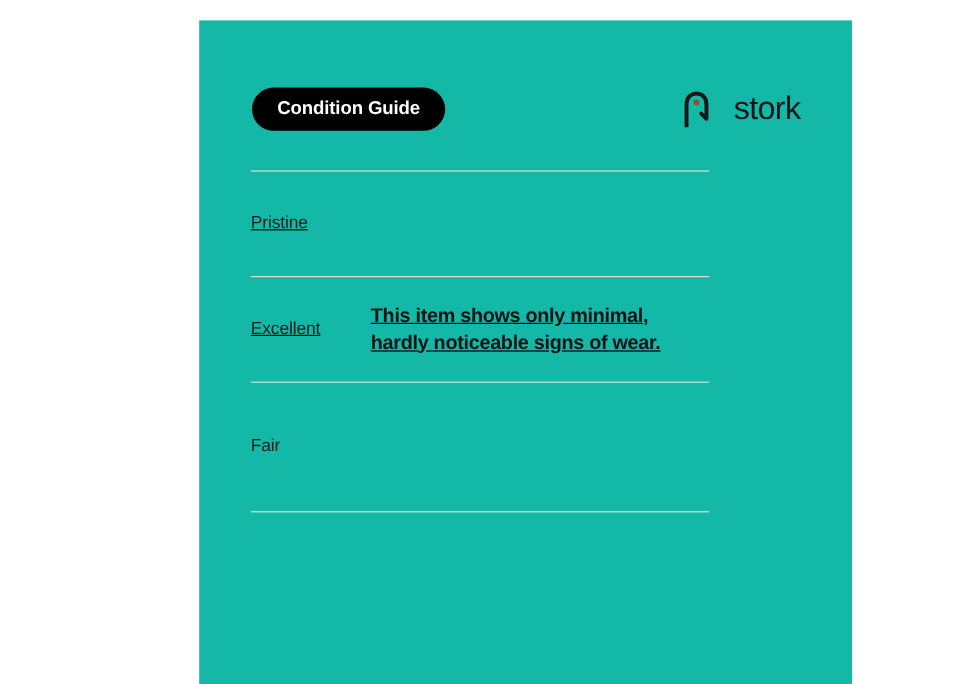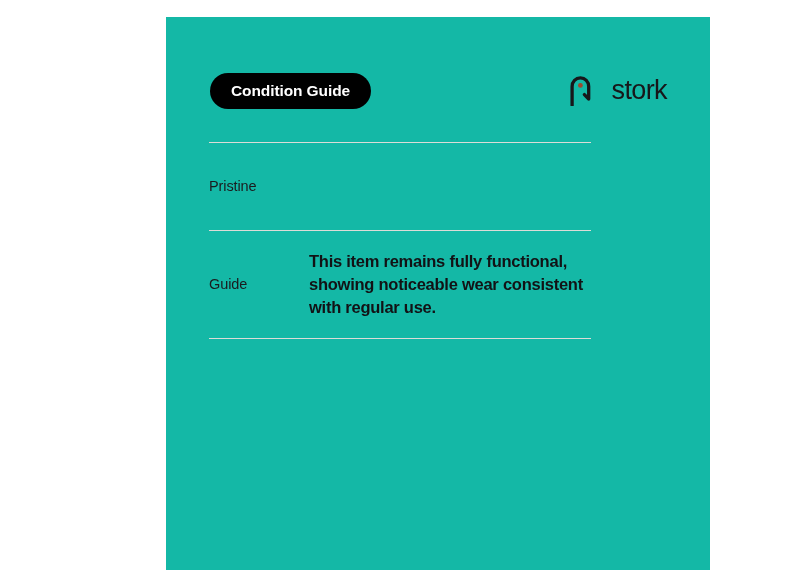--- a/index.html
+++ b/index.html
@@ -97,21 +97,21 @@
   .guide-row {
     display: flex;
     align-items: center;
     border-top: 1px solid #dddcd7;
     box-sizing: border-box;
   }
   .guide-row:last-child {
     border-bottom: 1px solid #dddcd7;
   }
 
-  .row-h2 { height: 88px; }
+  .row-h2 { height: 88px; text-decoration: underline; }
   .row-h3 { height: 109px; }
 
   .row-label {
     width: 100px;
     flex: none;
     font-size: 14.5px;
     color: #1b1b1e;
     letter-spacing: -0.1px;
     line-height: 1.2;
   }
@@ -146,22 +146,25 @@
         <span class="brand-word">stork</span>
       </div>
     </div>
 
     <div class="guide-table">
 
       <div class="guide-row row-h2">
         <div class="row-label">Pristine</div>
       </div>
 
+      <div class="guide-row row-h2">
+        <div class="row-label">Excellent</div>
+        <div class="row-desc">This item shows only minimal, hardly noticeable signs of wear.</div>
+      </div>
 
 
       <div class="guide-row row-h3">
-        <div class="row-label">Guide</div>
-        <div class="row-desc">This item remains fully functional, showing noticeable wear consistent with regular use.</div>
+        <div class="row-label">Fair</div>
       </div>
 
     </div>
   </div>
 </div>
 
 </body></html>

